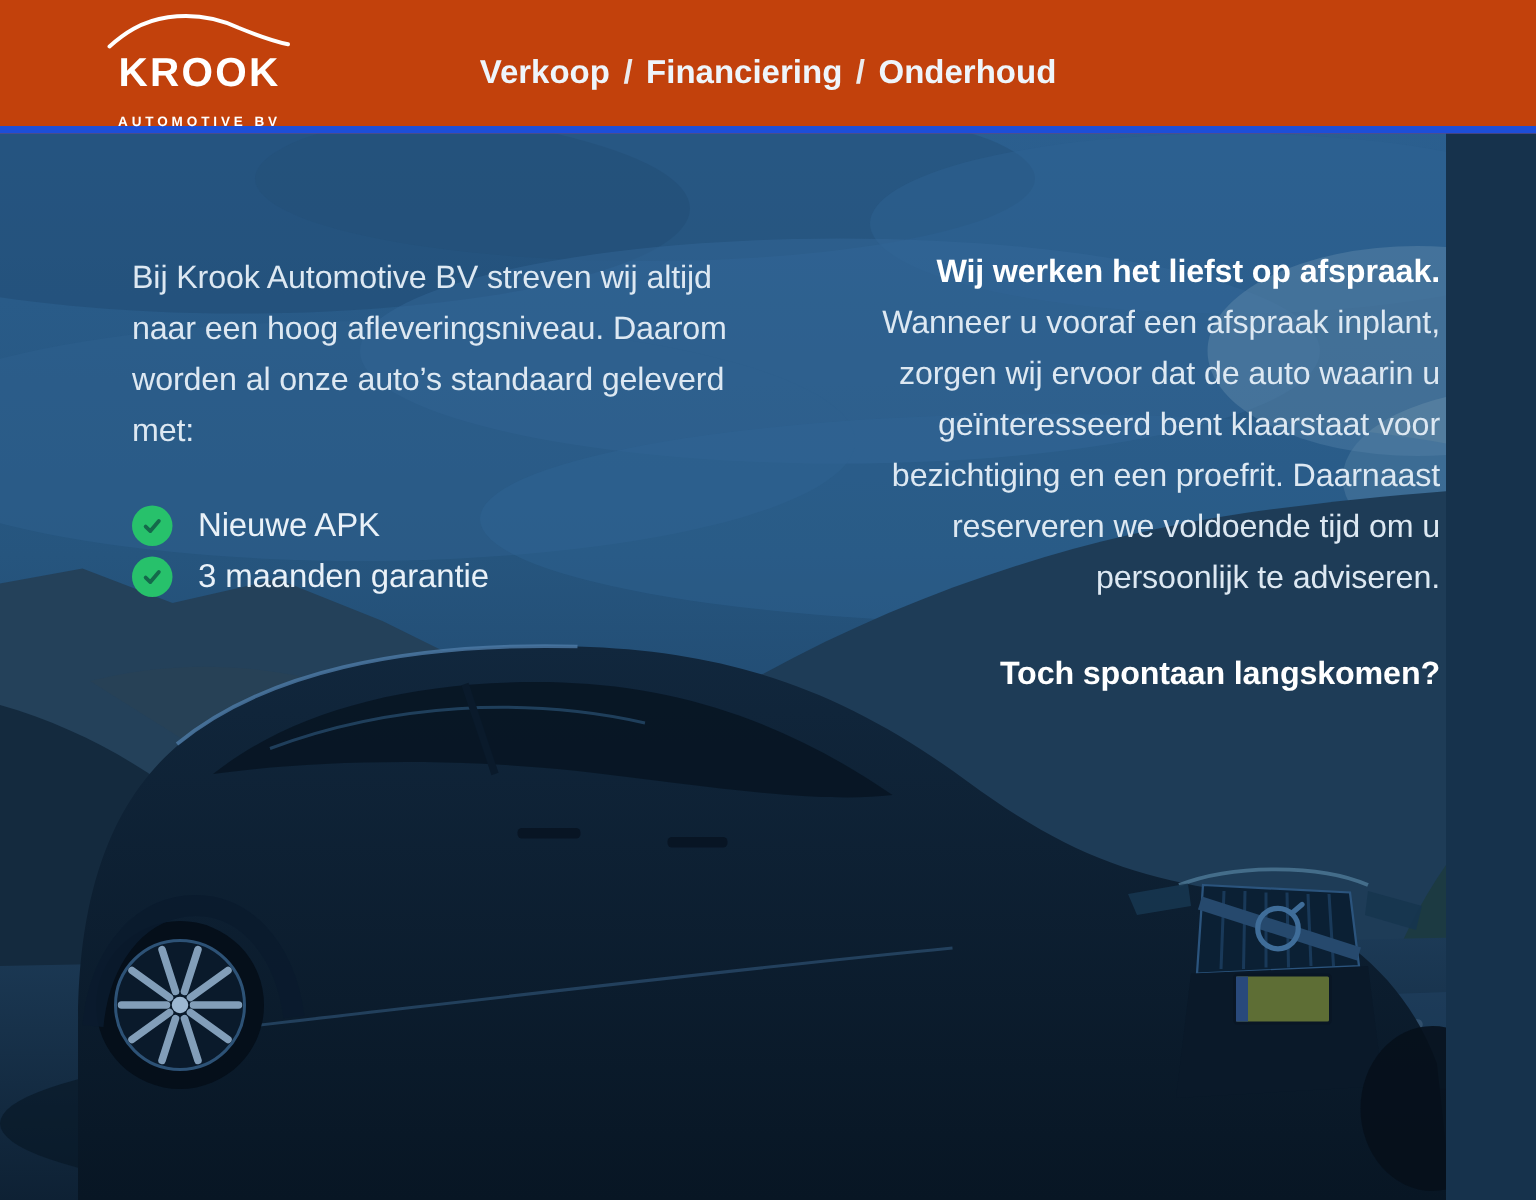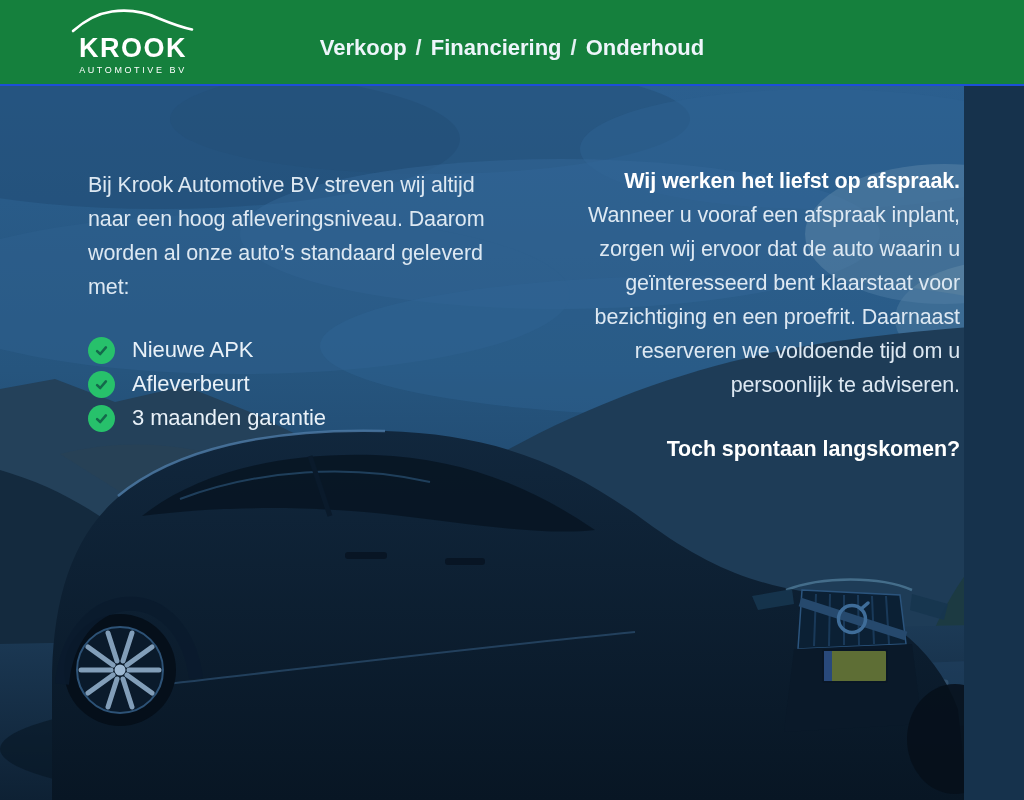--- a/index.html
+++ b/index.html
@@ -1,24 +1,24 @@
 <!DOCTYPE html>
 <html><head>
 <meta charset="utf-8">
 <style>
   html,body{margin:0;padding:0;background:#0b1c2e;}
   body{width:1024px;height:800px;overflow:hidden;font-family:"Liberation Sans", sans-serif;}
   .page{position:relative;width:1024px;height:800px;overflow:hidden;background:#16324c;}
 
   
-  .header{position:relative;height:84px;background:#15803d;z-index:5;border-bottom:2px solid #1d4ed8;}
+  .header{position:relative;height:84px;background:#c2410c;z-index:5;border-bottom:5px solid #1d4ed8;}
   .logo{position:absolute;left:58px;top:6px;width:150px;text-align:center;color:#fff;cursor:pointer;}
   .logo-car{display:block;margin:0 auto -2px auto;}
   .brand-name{font-size:27px;font-weight:bold;letter-spacing:1.5px;line-height:1.05;}
-  .brand-sub{font-size:9px;font-weight:normal;letter-spacing:2.6px;margin-top:3px;}
+  .brand-sub{font-size:9px;font-weight:bold;letter-spacing:2.6px;margin-top:14px;}
   .nav{position:absolute;left:0;right:0;top:0;height:96px;display:flex;align-items:center;justify-content:center;gap:9px;color:#eef5fb;font-size:22px;font-weight:bold;}
   .nav-item{cursor:pointer;}
   .nav-sep{opacity:.95;}
 
   
   .hero{position:absolute;top:84px;left:0;width:964px;height:716px;overflow:hidden;}
   .bg{position:absolute;left:0;top:0;width:1024px;height:716px;}
   .content{position:absolute;inset:0;z-index:2;}
 
   .col-left{position:absolute;left:88px;top:84px;width:414px;}
@@ -181,28 +181,20 @@
                 </svg>
             </span>
             <span class="feature-label">Nieuwe APK</span>
           </li>
           <li class="feature">
             <span class="check">
               <svg width="17" height="17" viewBox="0 0 24 24">
                   <path d="M5.8 12.8 L10.2 17 L18.2 7.6" fill="none" stroke="#14694b" stroke-width="3.6" stroke-linecap="round" stroke-linejoin="round"></path>
                 </svg>
             </span>
-            <span class="feature-label">Afleverbeurt</span>
-          </li>
-          <li class="feature">
-            <span class="check">
-              <svg width="17" height="17" viewBox="0 0 24 24">
-                  <path d="M5.8 12.8 L10.2 17 L18.2 7.6" fill="none" stroke="#14694b" stroke-width="3.6" stroke-linecap="round" stroke-linejoin="round"></path>
-                </svg>
-            </span>
             <span class="feature-label">3 maanden garantie</span>
           </li>
         </ul>
       </section>
 
       <section class="col-right">
         <h3>Wij werken het liefst op afspraak.</h3>
         <p>Wanneer u vooraf een afspraak inplant, zorgen wij ervoor dat de auto waarin u geïnteresseerd bent klaarstaat voor bezichtiging en een proefrit. Daarnaast reserveren we voldoende tijd om u persoonlijk te adviseren.</p>
         <h3 class="second">Toch spontaan langskomen?</h3>
       </section>

